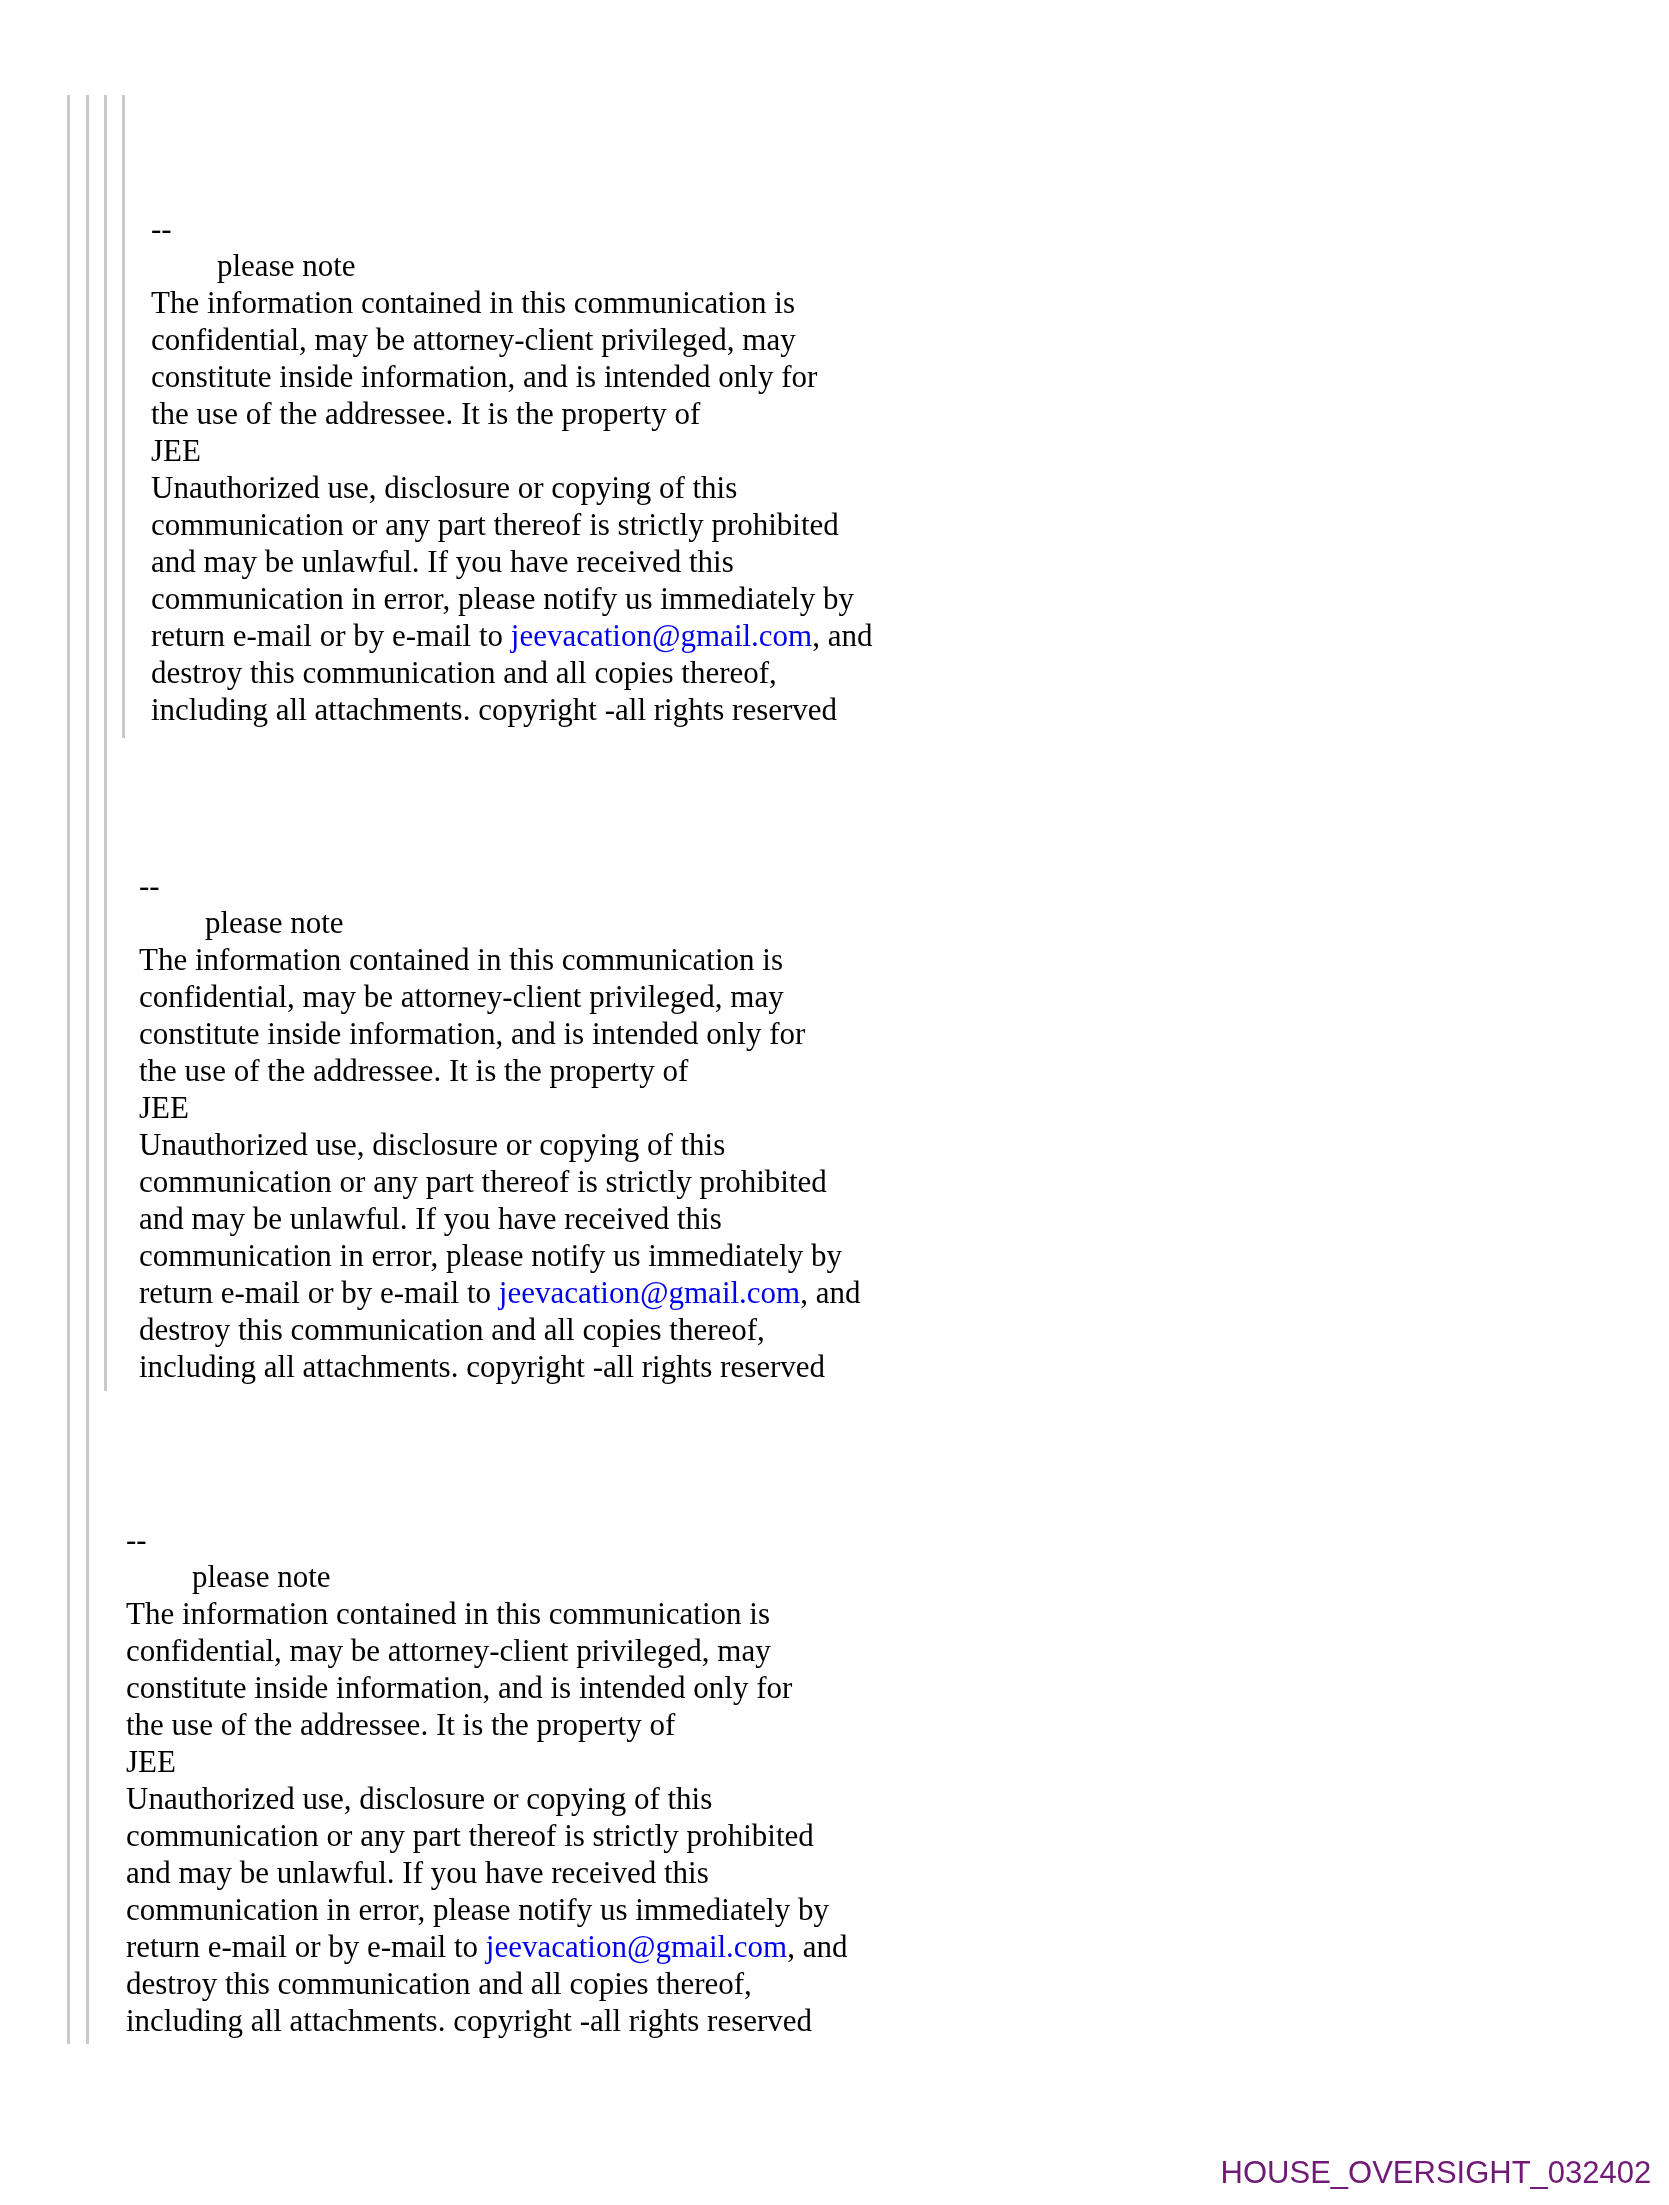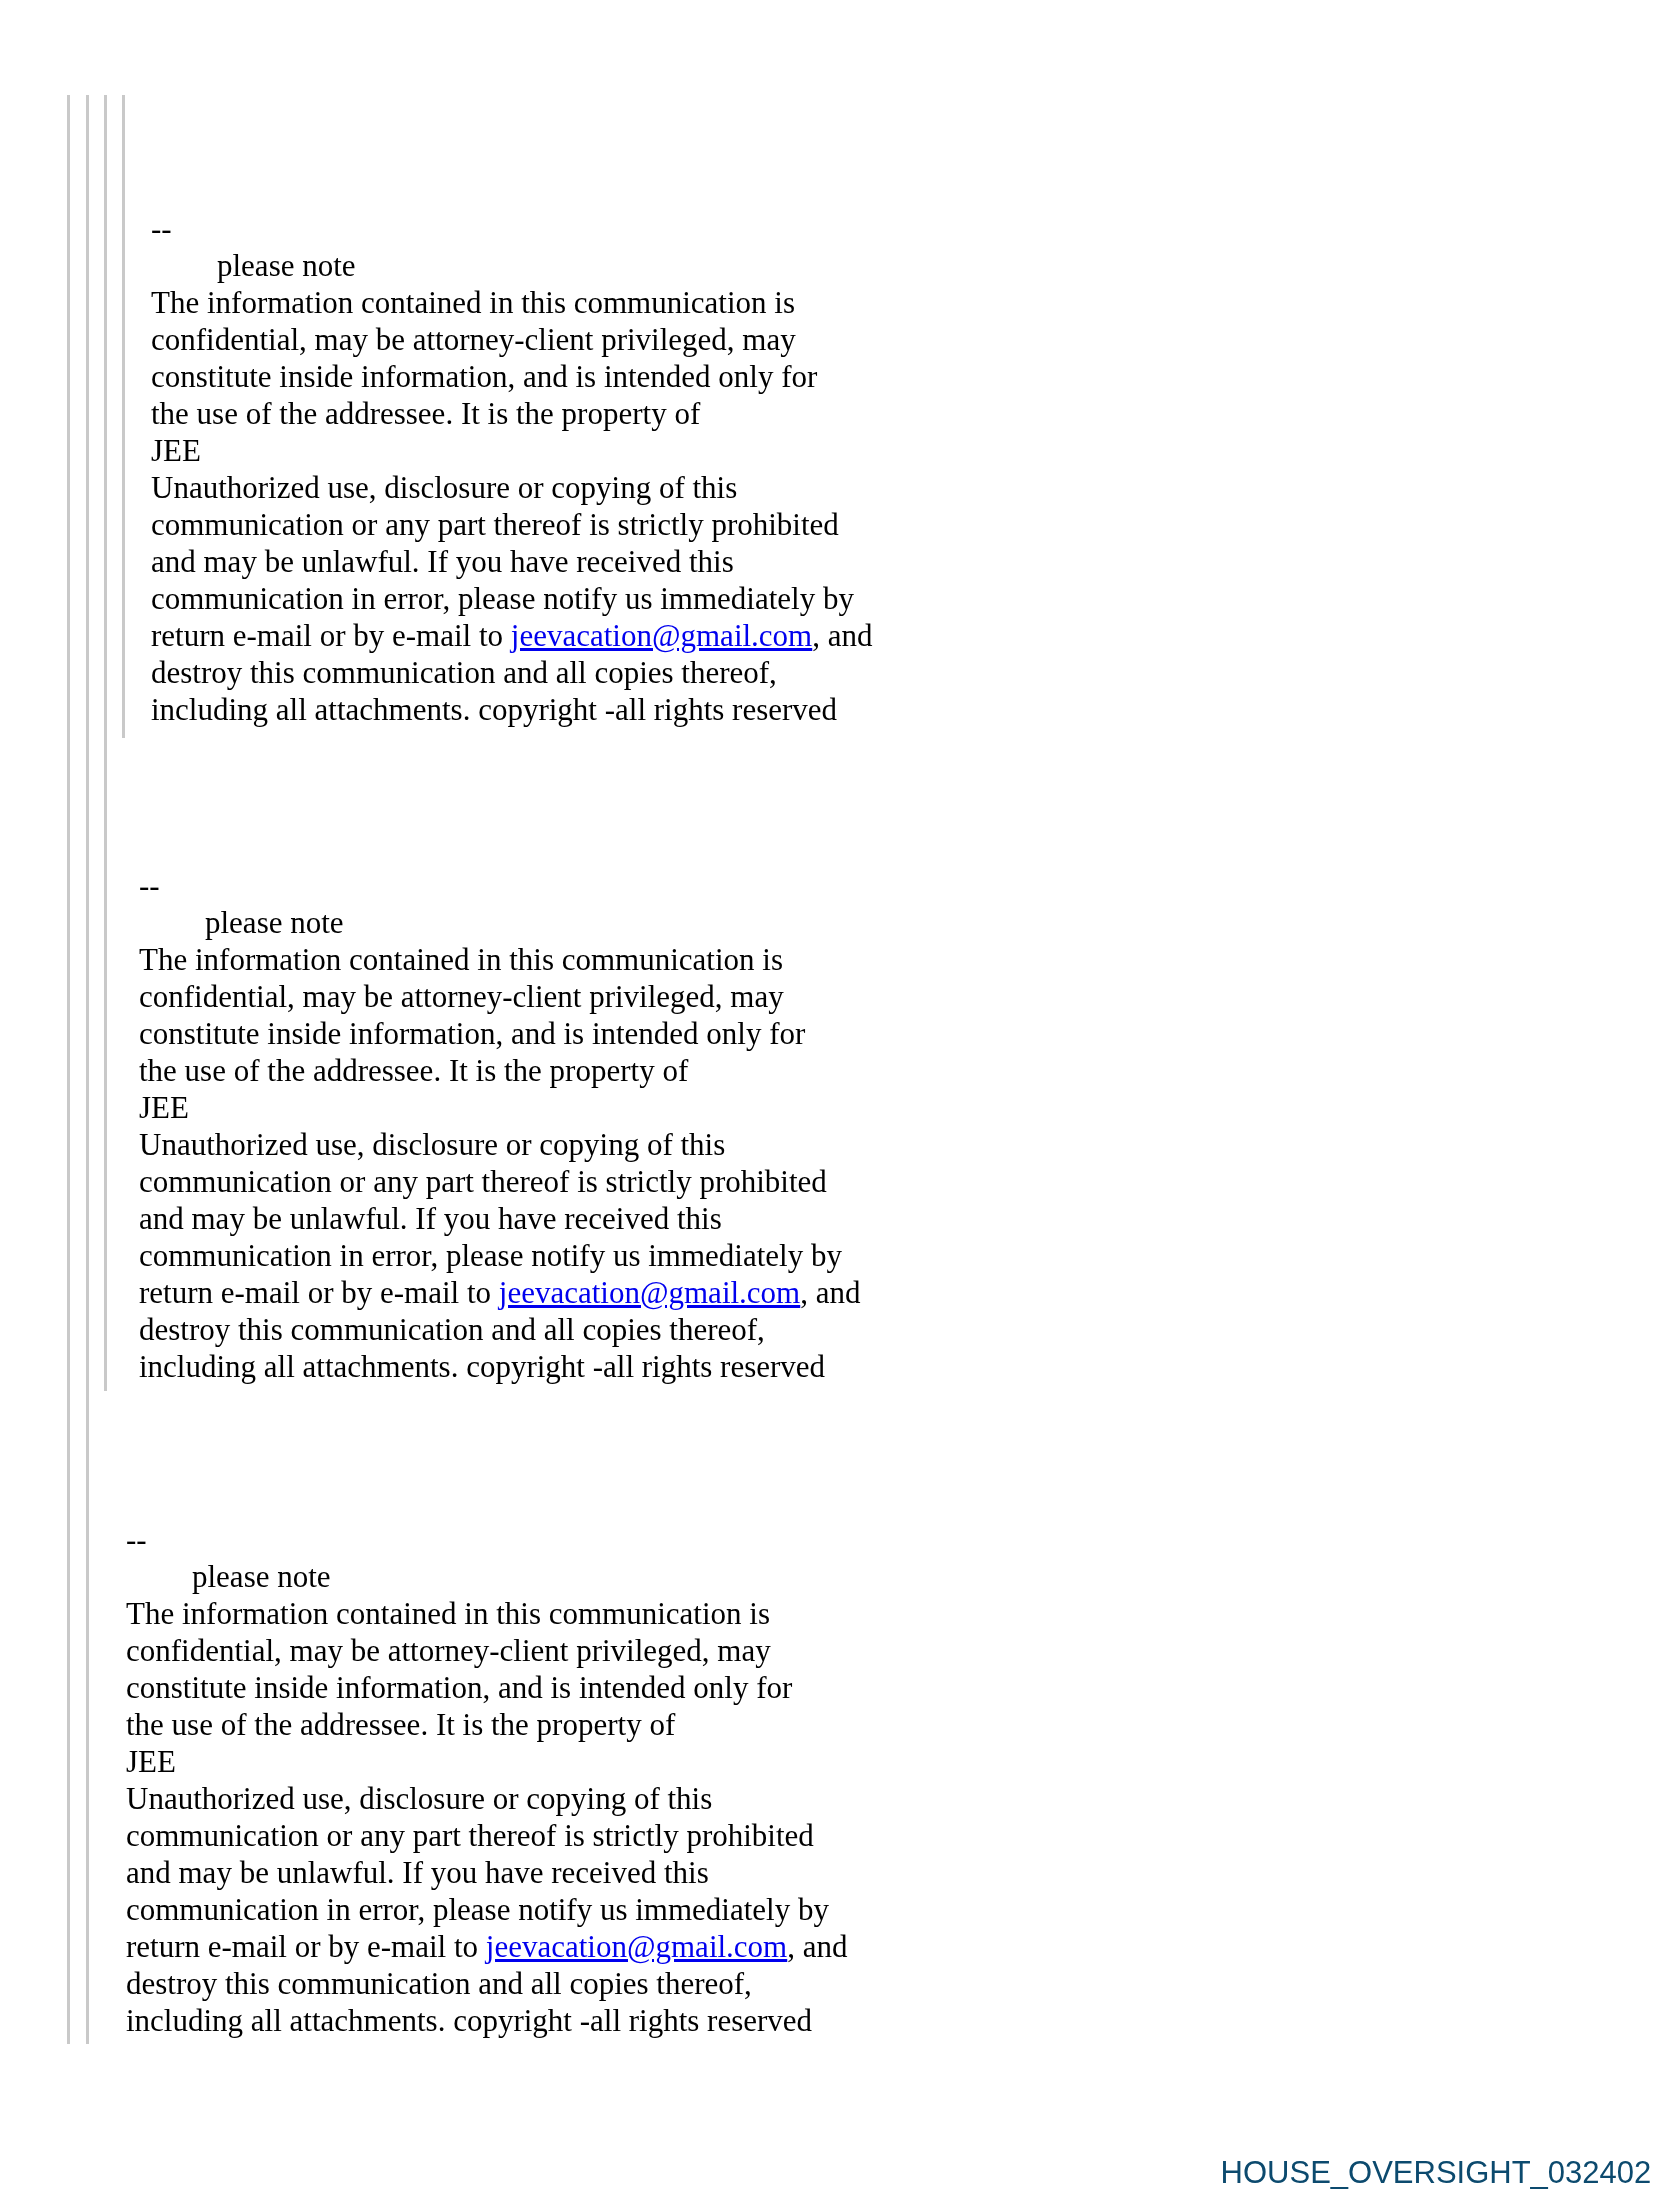--- a/index.html
+++ b/index.html
@@ -26,32 +26,31 @@
     font-family: "Liberation Serif", "DejaVu Serif", serif;
     font-size: 31px;
     line-height: 37px;
     color: #000000;
     white-space: pre;
   }
   .disclaimer-line {
     height: 37px;
   }
   .email-link {
-    text-decoration: underline;
     cursor: pointer;
     text-align: right;
   }
   .bates-footer {
     position: absolute;
     top: 2156px;
     right: 17.7px;
     font-family: "Liberation Sans", "DejaVu Sans", sans-serif;
     font-size: 31px;
     line-height: 34px;
-    color: #0c4a6e;
+    color: #701a75;
     letter-spacing: 0px;
   }
 </style>
 </head>
 <body>
 
 <div class="page">
   <div class="quote-bars-layer">
       <div class="quote-bar" style="left: 67px; top: 95px; height: 1949px; width: 2.6px; background: rgb(201, 201, 201);"></div>
       <div class="quote-bar" style="left: 86px; top: 95px; height: 1949px; width: 2.6px; background: rgb(201, 201, 201);"></div>

